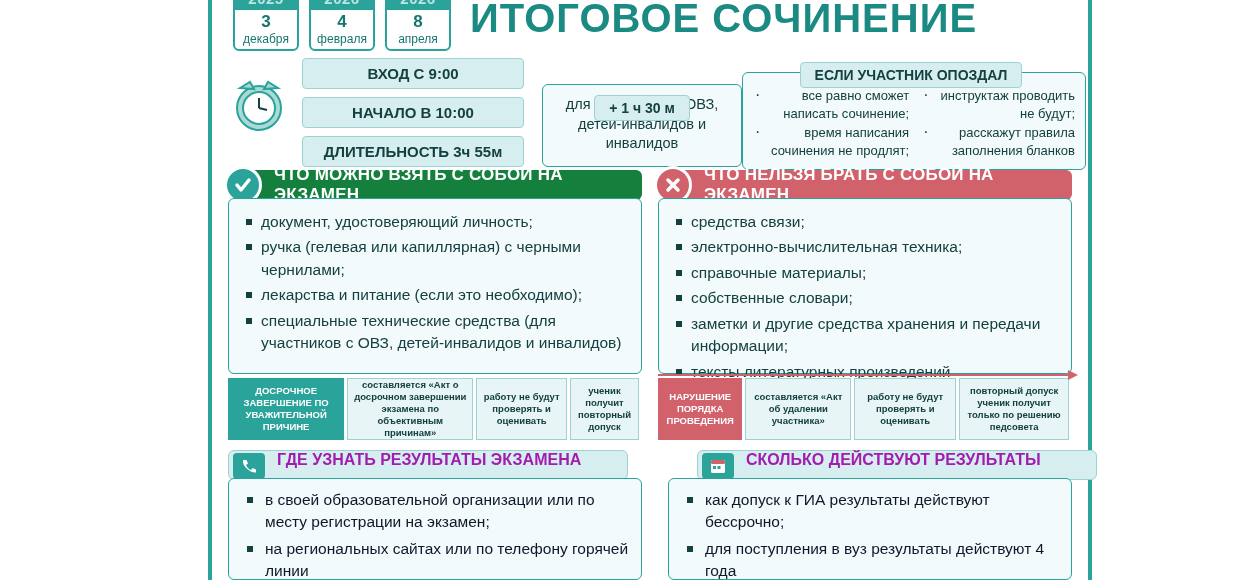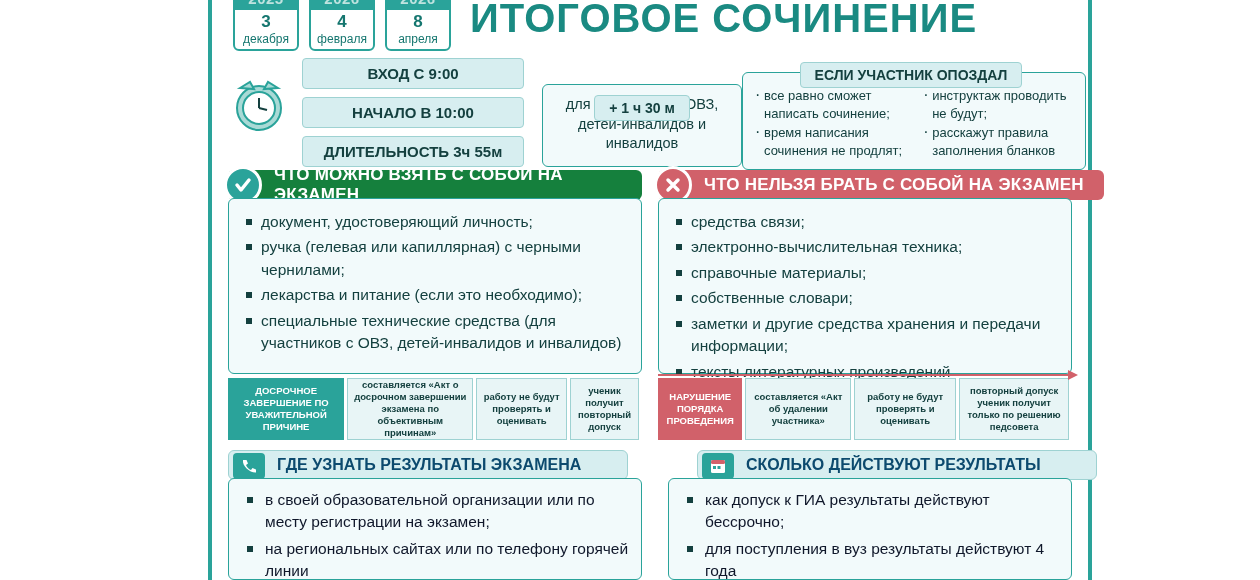--- a/index.html
+++ b/index.html
@@ -63,33 +63,33 @@
   .late-box {
     position: absolute; left: 742px; top: 72px; width: 344px; min-height: 80px;
     border: 1.5px solid #2aa39a; border-radius: 6px; background: #f2fafb;
     padding: 14px 10px 8px 12px;
   }
   .late-title {
     position: absolute; left: 800px; top: 62px; width: 222px;
     background: #d7eef0; border: 1px solid #9ed2d2; border-radius: 4px;
     text-align: center; font-weight: bold; font-size: 14px; color: #14403f; padding: 4px 10px;
   }
-  .late-cols { display: flex; gap: 14px; font-size: 13px; color: #14403f; line-height: 1.35; }
+  .late-cols { display: flex; gap: 14px; font-size: 13px; color: #14403f; line-height: 1.35; text-align: right; }
   .late-cols ul { margin: 0; padding: 0; list-style: none; }
   .late-cols li { position: relative; padding-left: 9px; margin-bottom: 2px; }
   .late-cols li:before { content: "·"; position: absolute; left: 0; top: -3px; font-size: 16px; }
 
   
   .panel-head {
     position: absolute; height: 30px; border-radius: 6px;
     display: flex; align-items: center; color: #ffffff;
     font-weight: bold; font-size: 17px; padding-left: 46px; letter-spacing: .2px;
   }
   .head-can { left: 228px; top: 170px; width: 414px; background: #15803d; }
-  .head-cant { left: 658px; top: 170px; width: 446px; background: #d1616a; }
+  .head-cant { left: 658px; top: 170px; width: 414px; background: #d1616a; }
   .head-icon {
     position: absolute; left: -4px; top: -4px; width: 38px; height: 38px; border-radius: 50%;
     display: flex; align-items: center; justify-content: center;
   }
   .head-icon.ok { background: #2aa39a; border: 3px solid #ffffff; }
   .head-icon.no { background: #d1616a; border: 3px solid #ffffff; }
   .head-icon svg { display: block; }
 
   .panel-body {
     position: absolute; border: 1.5px solid #2aa39a; border-radius: 6px;
@@ -114,22 +114,22 @@
     display: flex; align-items: center; justify-content: center; text-align: center;
     font-size: 9.5px; font-weight: bold; color: #14403f; line-height: 1.25; padding: 3px 4px;
   }
   .flow-cell.start-teal { background: #2aa39a; color: #ffffff; border-color: #2aa39a; }
   .flow-cell.start-red { background: #d1616a; color: #ffffff; border-color: #d1616a; }
   .flow-arrow { position: absolute; top: -8px; right: -6px; }
 
   
   .sec-head {
     position: absolute; height: 30px; border-radius: 6px; background: #d7eef0;
-    border: 1px solid #9ed2d2; display: flex; align-items: center;
-    padding-left: 48px; font-weight: bold; font-size: 16px; color: #0c4a6e;
+    border: 1px solid #9ed2d2; display: flex; 
+    padding-left: 48px; font-weight: bold; font-size: 16px; color: #a21caf;
   }
   .head-where { left: 228px; top: 450px; width: 400px; }
   .head-howlong { left: 697px; top: 450px; width: 400px; }
   .sec-icon {
     position: absolute; left: 4px; top: 2px; width: 32px; height: 26px;
     background: #2aa39a; border-radius: 4px; display: flex; align-items: center; justify-content: center;
   }
   .sec-body {
     position: absolute; border: 1.5px solid #2aa39a; border-radius: 6px; background: #f2fafb;
     font-size: 15.5px; color: #0f172a; line-height: 1.45; padding: 10px 10px 10px 18px;

